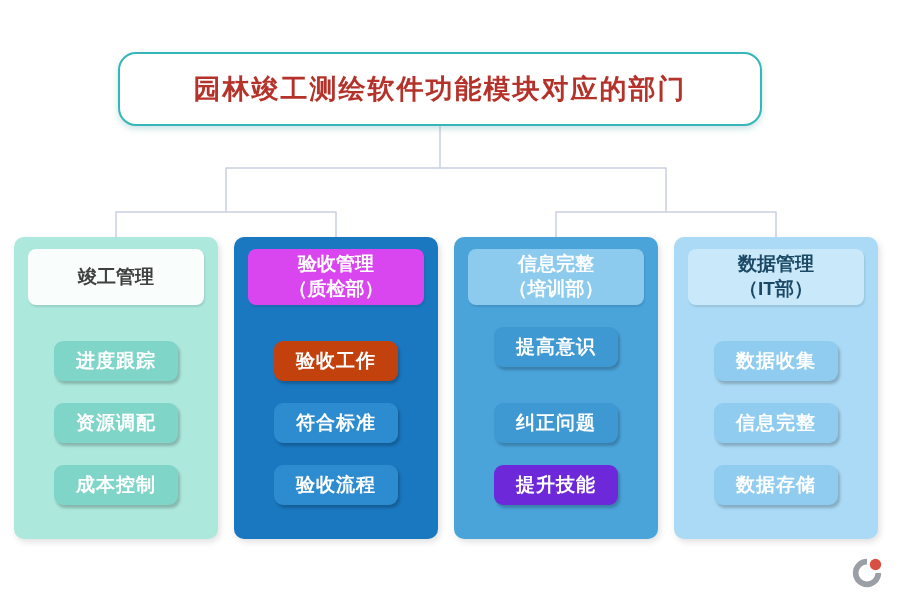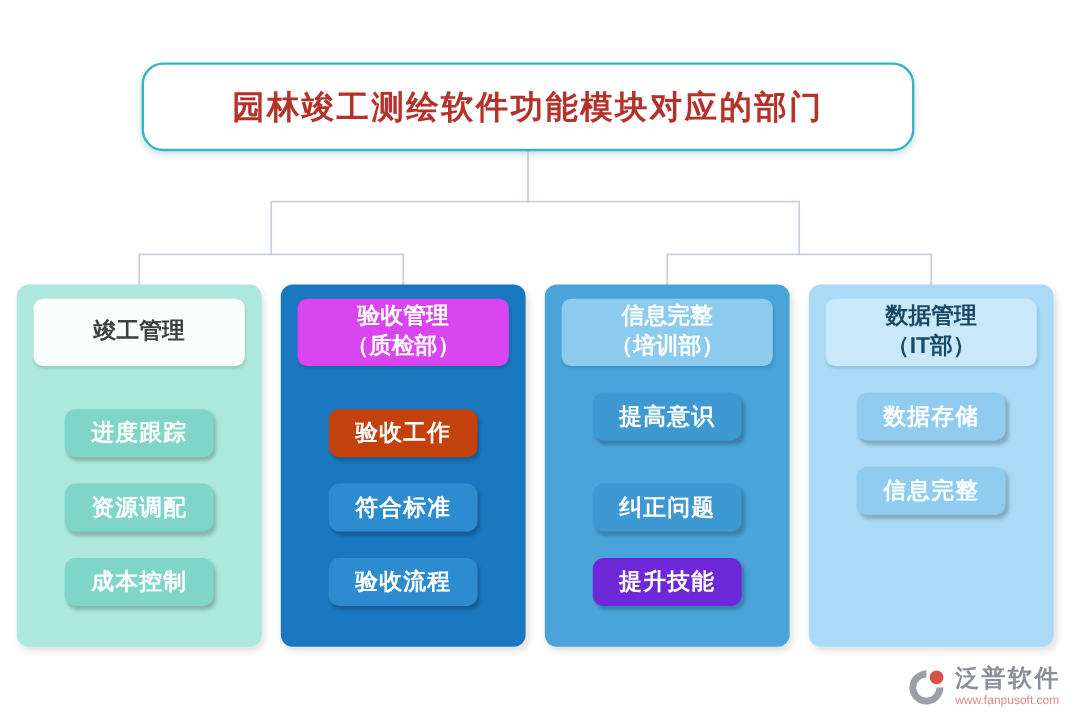--- a/index.html
+++ b/index.html
@@ -97,28 +97,25 @@
     <div class="card-item" style="background-color: rgb(62, 152, 210); color: rgb(255, 255, 255);">提高意识</div>
     <div class="card-item first" style="background-color: rgb(62, 152, 210); color: rgb(255, 255, 255);">纠正问题</div>
     <div class="card-item" style="background-color: #6d28d9; color: rgb(255, 255, 255);">提升技能</div>
   </div>
 
   <div class="card c4" style="background-color: rgb(170, 218, 245);">
     <div class="card-header" style="background-color: rgb(201, 233, 251); color: rgb(27, 73, 101);">
       <div>数据管理</div>
       <div>（IT部）</div>
     </div>
+    <div class="card-item first" style="background-color: rgb(143, 204, 240); color: rgb(255, 255, 255);">数据收集</div>
+    <div class="card-item" style="background-color: rgb(143, 204, 240); color: rgb(255, 255, 255);">信息完整</div>
     <div class="card-item" style="background-color: rgb(143, 204, 240); color: rgb(255, 255, 255);">数据存储</div>
-    <div class="card-item" style="background-color: rgb(143, 204, 240); color: rgb(255, 255, 255);">信息完整</div>
   </div>
 
   <div class="footer">
     <svg class="footer-icon" viewBox="0 0 36 36" xmlns="http://www.w3.org/2000/svg">
       <path fill="#9aa0a6" d="M18 3a15 15 0 1 0 15 15h-6a9 9 0 1 1-9-9z"></path>
       <circle fill="#d94f43" cx="27" cy="9" r="6"></circle>
     </svg>
-    <div class="footer-text">
-      <span class="brand">泛普软件</span>
-      <span class="url">www.fanpusoft.com</span>
-    </div>
   </div>
 
 </div>
 
 </body></html>

